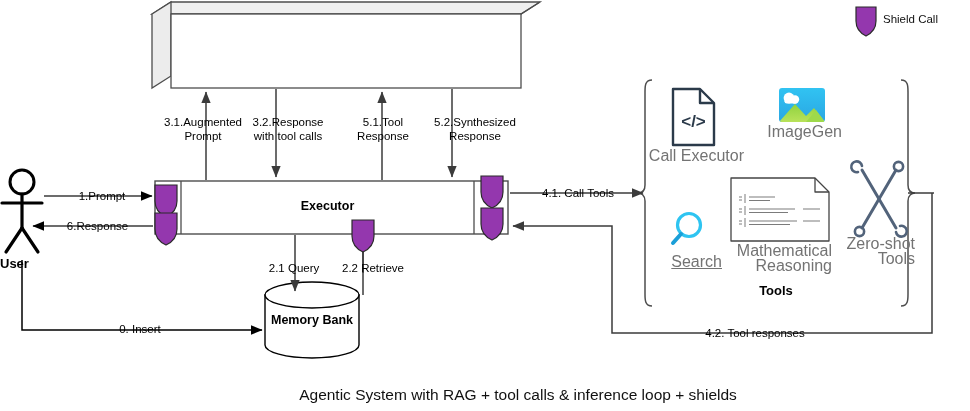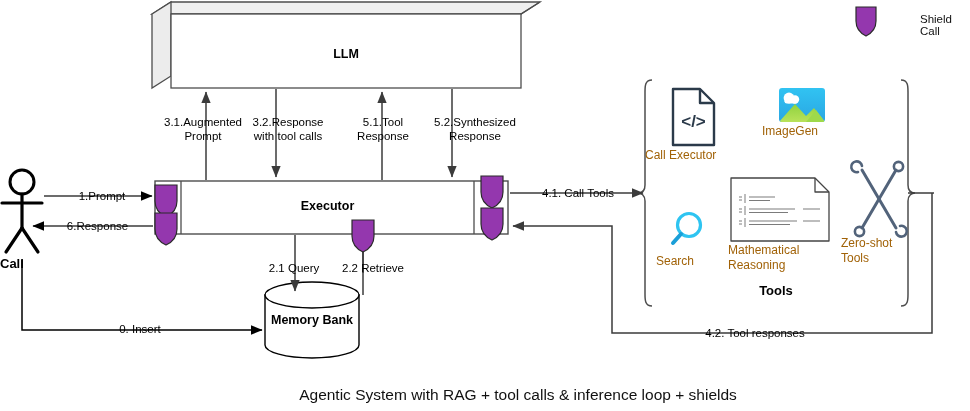--- a/index.html
+++ b/index.html
@@ -9,21 +9,21 @@
     font-family:"Liberation Sans","DejaVu Sans",sans-serif;
     color:#000000;
   }
   #stage{position:absolute;left:0;top:0;width:970px;height:411px;}
   .svg-layer{position:absolute;left:0;top:0;width:970px;height:411px;}
   .lbl{
     position:absolute;font-size:11.5px;line-height:14px;color:#000;
     text-align:center;white-space:pre-line;
   }
   .node-title{position:absolute;font-size:12.5px;font-weight:bold;text-align:center;}
-  .tool-label{position:absolute;font-size:12px;line-height:15px;text-align:left;color:#a16207;}
+  .tool-label{position:absolute;font-size:16px;line-height:15px;text-align:right;color:#737373;}
   .caption{
     position:absolute;left:0;top:386px;width:970px;text-align:center;
     font-size:15.5px;color:#111;margin-left:33px;
   }
   .legend-text{position:absolute;font-size:11.5px;color:#111;}
 </style>
 </head>
 <body>
 
 <div id="stage">
@@ -174,27 +174,26 @@
       <path d="M481,208 L503,208 L503,224 Q503,235 492,240 Q481,235 481,224 Z" fill="#9437AE" stroke="#2b2b2b" stroke-width="1.2"></path>
     </g>
     <g>
       <path d="M352,220 L374,220 L374,236 Q374,247 363,252 Q352,247 352,236 Z" fill="#9437AE" stroke="#2b2b2b" stroke-width="1.2"></path>
     </g>
     <g>
       <path d="M856,7 L876,7 L876,21 Q876,31 866,36 Q856,31 856,21 Z" fill="#9437AE" stroke="#2b2b2b" stroke-width="1.2"></path>
     </g>
   </svg>
 
-  <div class="node-title" style="left:171px;top:47px;width:350px;">LLM</div>
 
   <div class="node-title" style="left:181px;top:199px;width:293px;">Executor</div>
 
   <div class="node-title" style="left:265px;top:313px;width:94px;text-align:center;">Memory Bank</div>
 
-  <div class="node-title" style="left:0px;top:256px;width:46px;text-align:left;font-size:13px;">Call</div>
+  <div class="node-title" style="left:0px;top:256px;width:46px;text-align:left;font-size:13px;">User</div>
 
   <div class="node-title" style="left:726px;top:283px;width:100px;font-size:13px;">Tools</div>
 
   <div class="lbl" style="left:142px;top:115px;width:122px;">3.1.Augmented
 Prompt</div>
   <div class="lbl" style="left:232px;top:115px;width:112px;">3.2.Response
 with tool calls</div>
   <div class="lbl" style="left:340px;top:115px;width:86px;">5.1.Tool
 Response</div>
   <div class="lbl" style="left:420px;top:115px;width:110px;">5.2.Synthesized
@@ -206,23 +205,23 @@
   <div class="lbl" style="left:258px;top:261px;width:72px;">2.1 Query</div>
   <div class="lbl" style="left:330px;top:261px;width:86px;">2.2 Retrieve</div>
 
   <div class="lbl" style="left:85px;top:322px;width:110px;">0. Insert</div>
 
   <div class="lbl" style="left:527px;top:186px;width:102px;">4.1. Call Tools</div>
   <div class="lbl" style="left:660px;top:326px;width:190px;">4.2. Tool responses</div>
 
   <div class="tool-label" style="left:645px;top:148px;width:99px;">Call Executor</div>
   <div class="tool-label" style="left:762px;top:124px;width:80px;">ImageGen</div>
-  <div class="tool-label" style="left:656px;top:254px;width:66px;">Search</div>
+  <div class="tool-label" style="left:656px;top:254px;width:66px;text-decoration:underline;">Search</div>
   <div class="tool-label" style="left:728px;top:243px;width:104px;">Mathematical
 Reasoning</div>
   <div class="tool-label" style="left:841px;top:236px;width:74px;">Zero-shot
 Tools</div>
 
-  <div class="legend-text" style="left:883px;top:13px;margin-left:37px;">Shield Call</div>
+  <div class="legend-text" style="left:883px;top:13px;">Shield Call</div>
 
   <div class="caption">Agentic System with RAG + tool calls &amp; inference loop + shields</div>
 
 </div>
 
 </body></html>

